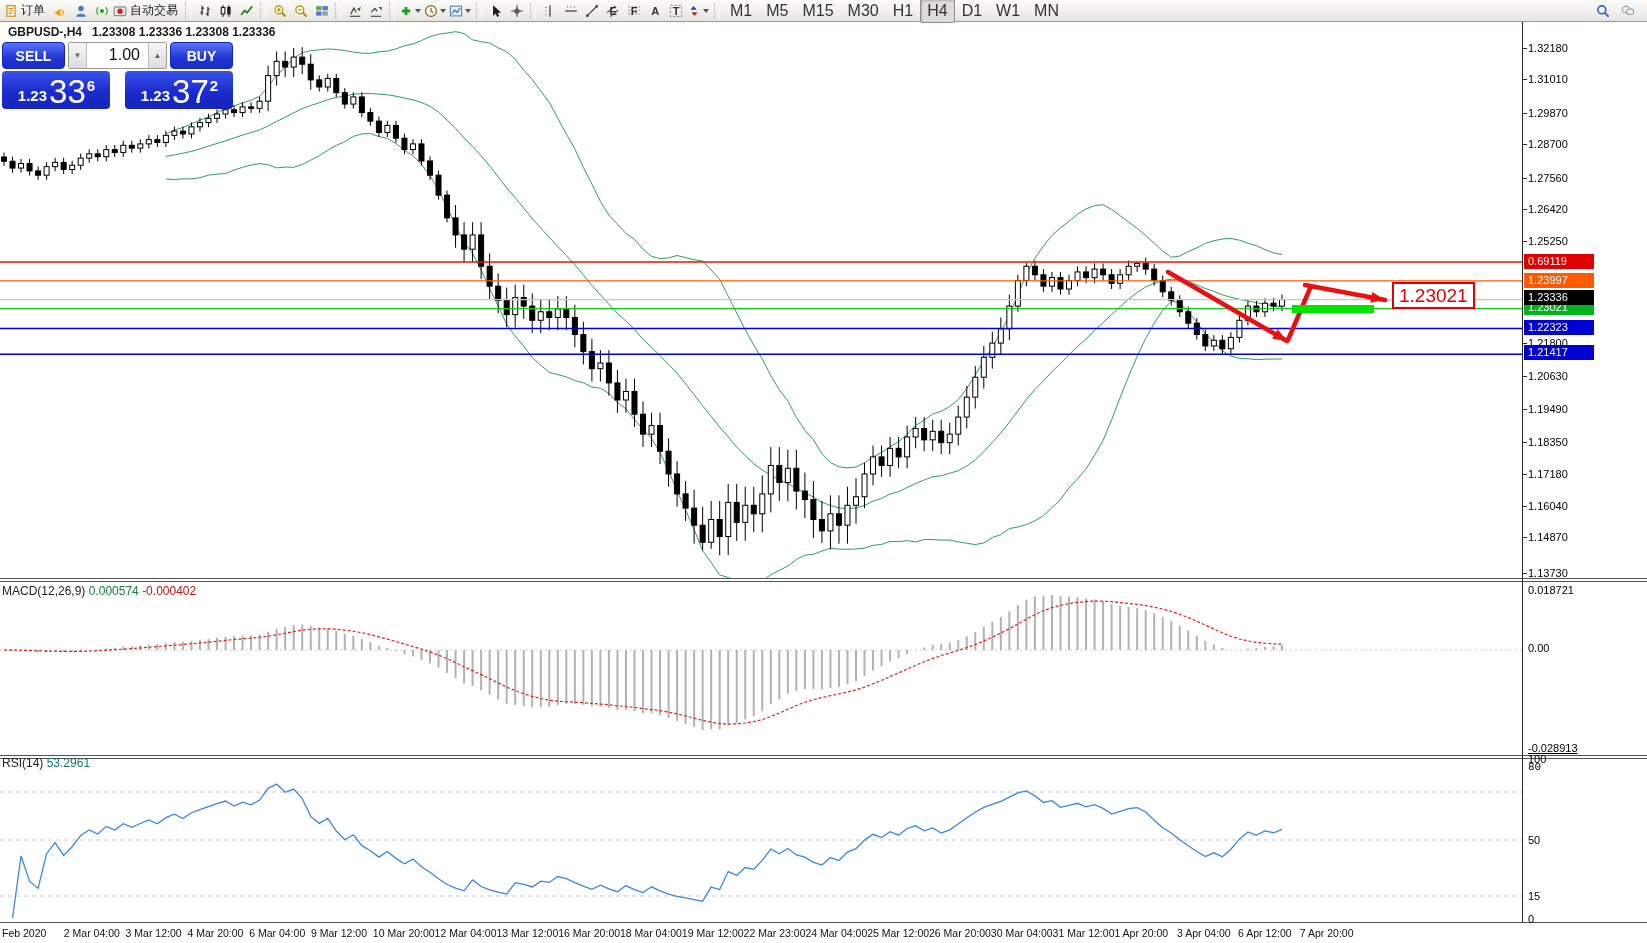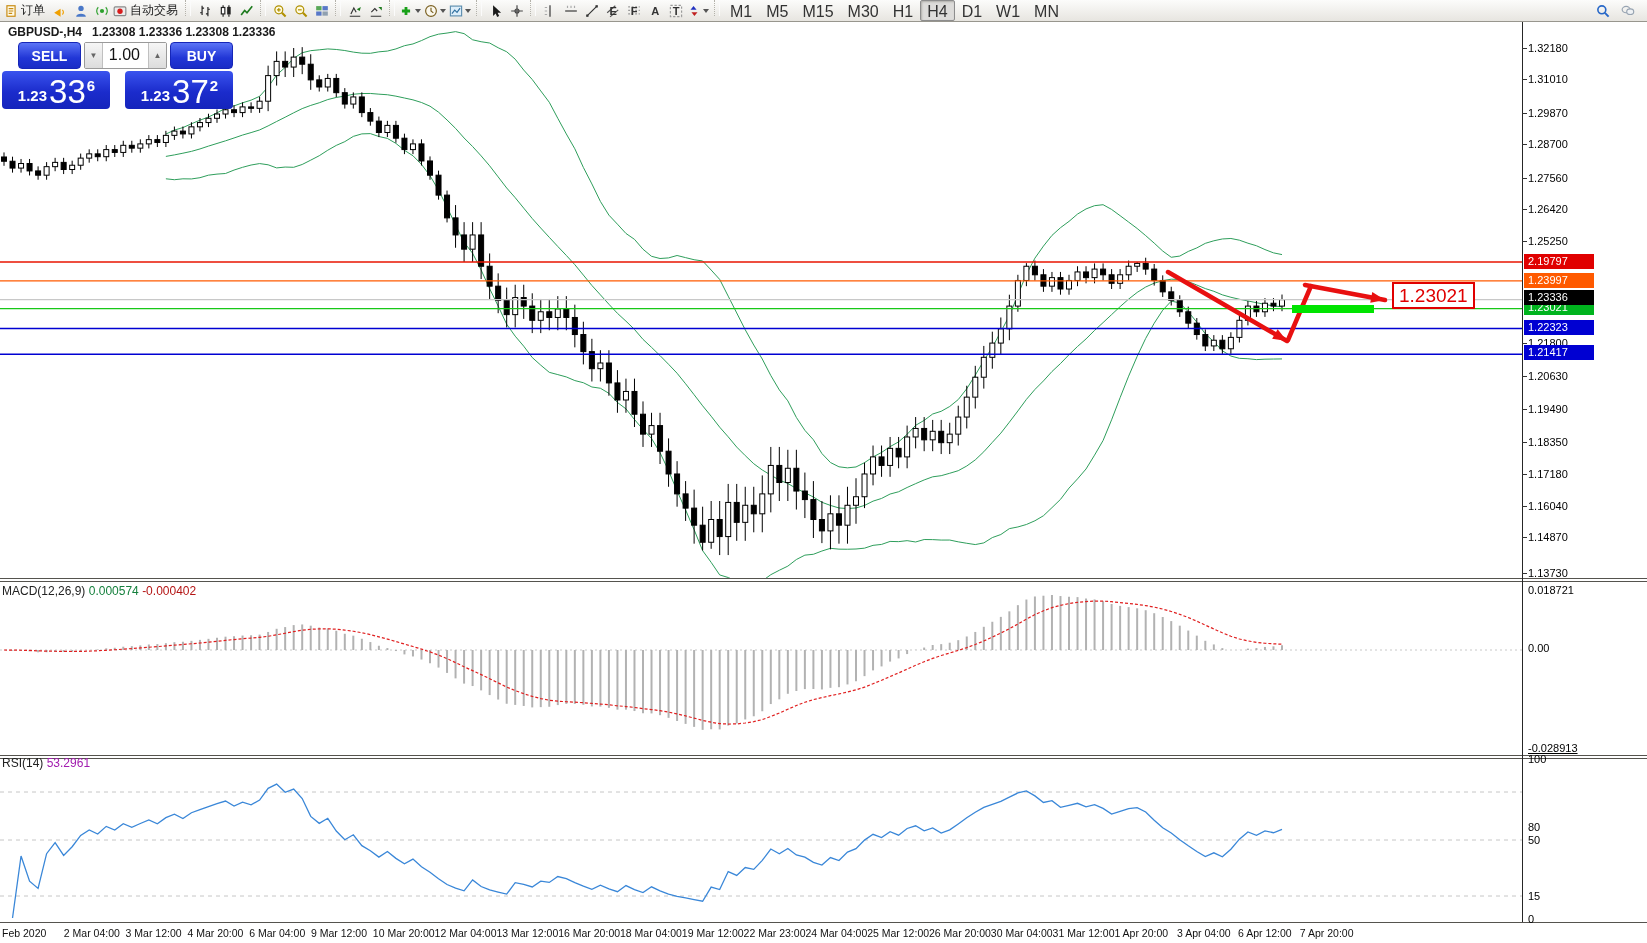--- a/index.html
+++ b/index.html
@@ -1,19 +1,19 @@
 <!DOCTYPE html>
 <html><head>
 <meta charset="utf-8">
 <style>
   html,body{margin:0;padding:0;background:#fff;}
   #screen{position:relative;width:1647px;height:943px;overflow:hidden;background:#fff;
           font-family:"Liberation Sans",sans-serif;}
   
-  #toolbar{position:absolute;left:0;top:0;width:100%;height:22px;display:flex;
+  #toolbar{position:absolute;left:0;top:0;width:100%;height:22px;display:flex;align-items:center;
            background:linear-gradient(#fcfcfb,#e7e5e0);border-bottom:1px solid #98968e;box-sizing:border-box;padding:0 3px;}
   .tb-btn{height:19px;min-width:19px;display:inline-flex;align-items:center;justify-content:center;
           border:1px solid transparent;border-radius:2px;cursor:default;color:#222;}
   .tb-btn svg{display:block;}
   .tb-lbl{font-size:12px;padding:0 3px;white-space:nowrap;color:#222;}
   .tb-sep{width:4px;height:16px;margin:0 3px;border-left:1px dotted #b4b2aa;border-right:1px solid #fbfbfb;}
   .caret{width:0;height:0;border:3px solid transparent;border-top:4px solid #555;margin:4px 1px 0 2px;}
   .tf-btn{font-size:16px;padding:2px 6px;color:#333;border:1px solid transparent;border-radius:2px;background:none;
           font-family:"Liberation Sans",sans-serif;}
   .tf-active{border:1px solid #8d8d8d;background:#dddcda;box-shadow:inset 1px 1px 2px #b0aeaa;}
@@ -26,24 +26,24 @@
   .tick{position:absolute;left:1528px;font-size:11px;color:#000;line-height:14px;white-space:pre;}
   .tick-dash{position:absolute;left:1522px;width:5px;height:1px;background:#333;}
   .badge{position:absolute;left:1524px;width:70px;height:15px;font-size:11px;line-height:15px;
          color:#fff;padding-left:4px;box-sizing:border-box;white-space:pre;}
   
   #symbol-bar{position:absolute;left:8px;top:25px;font-size:12px;font-weight:bold;color:#1a1a1a;white-space:pre;z-index:6;}
   #macd-label,#rsi-label{position:absolute;left:2px;font-size:12px;color:#222;white-space:pre;z-index:6;}
   #macd-label{top:584px;}
   #rsi-label{top:756px;}
   #macd-label .v1{color:#15803d;} #macd-label .v2{color:#b41414;}
-  #rsi-label .v1{color:#a21caf;}
+  #rsi-label .v1{color:#0f766e;}
   
   #trade-panel{position:absolute;left:2px;top:42px;width:231px;z-index:7;}
-  .tp-row{display:flex;gap:3px;height:27px;margin-left:16px;}
+  .tp-row{display:flex;gap:3px;height:27px;}
   .tp-sell,.tp-buy{width:63px;height:27px;border:1px solid #1626b8;border-radius:4px;color:#fff;
         font-size:14px;font-weight:bold;font-family:"Liberation Sans",sans-serif;
         background:linear-gradient(#5b74f6,#2136d6 60%,#1a2cc6);}
   .tp-vol{flex:1;display:flex;align-items:stretch;border:1px solid #9a9a9a;background:#fff;border-radius:2px;}
   .tp-arr{width:17px;display:flex;align-items:center;justify-content:center;font-size:8px;color:#666;
           background:linear-gradient(#f6f6f6,#dcdcdc);}
   .tp-arr.l{border-right:1px solid #c0c0c0;} .tp-arr.r{border-left:1px solid #c0c0c0;}
   .tp-volval{flex:1;text-align:right;padding:3px 8px 0 0;font-size:16px;color:#111;}
   .tp-prices{display:flex;gap:15px;margin-top:2px;}
   .tp-price{width:113px;height:38px;border-radius:4px;color:#fff;display:flex;align-items:flex-end;
@@ -879,31 +879,31 @@
       <div class="tick-dash" style="top: 442px;"></div>
       <div class="tick" style="top: 435px;">1.18350</div>
       <div class="tick-dash" style="top: 474px;"></div>
       <div class="tick" style="top: 467px;">1.17180</div>
       <div class="tick-dash" style="top: 506px;"></div>
       <div class="tick" style="top: 499px;">1.16040</div>
       <div class="tick-dash" style="top: 537px;"></div>
       <div class="tick" style="top: 530px;">1.14870</div>
       <div class="tick-dash" style="top: 573px;"></div>
       <div class="tick" style="top: 566px;">1.13730</div>
-      <div class="badge" style="top: 254px; background: rgb(224, 0, 0);">2.19797</div>
+      <div class="badge" style="top: 254px; background: rgb(224, 0, 0);">0.69119</div>
       <div class="badge" style="top: 273px; background: rgb(255, 90, 0);">1.23997</div>
       <div class="badge" style="top: 300px; background: rgb(0, 180, 30);">1.23021</div>
       <div class="badge" style="top: 290px; background: rgb(0, 0, 0);">1.23336</div>
       <div class="badge" style="top: 320px; background: rgb(0, 0, 210);">1.22323</div>
       <div class="badge" style="top: 345px; background: rgb(0, 0, 210);">1.21417</div>
       <div class="tick" style="top: 583px;">0.018721</div>
       <div class="tick" style="top: 641px;">0.00</div>
       <div class="tick" style="top: 741px; text-decoration: underline;">-0.028913</div>
       <div class="tick" style="top: 752px;">100</div>
-      <div class="tick" style="top: 820px;">80</div>
+      <div class="tick" style="top: 760px; font-family: Liberation Mono, monospace;">80</div>
       <div class="tick" style="top: 833px;">50</div>
       <div class="tick" style="top: 889px;">15</div>
       <div class="tick" style="top: 912px;">0</div>
     </div>
   <div id="taxis">
       <div class="tlabel" style="left: 2px;">Feb 2020</div>
       <div class="tlabel" style="left: 63.8px;">2 Mar 04:00</div>
       <div class="tlabel" style="left: 125.6px;">3 Mar 12:00</div>
       <div class="tlabel" style="left: 187.4px;">4 Mar 20:00</div>
       <div class="tlabel" style="left: 249.2px;">6 Mar 04:00</div>

